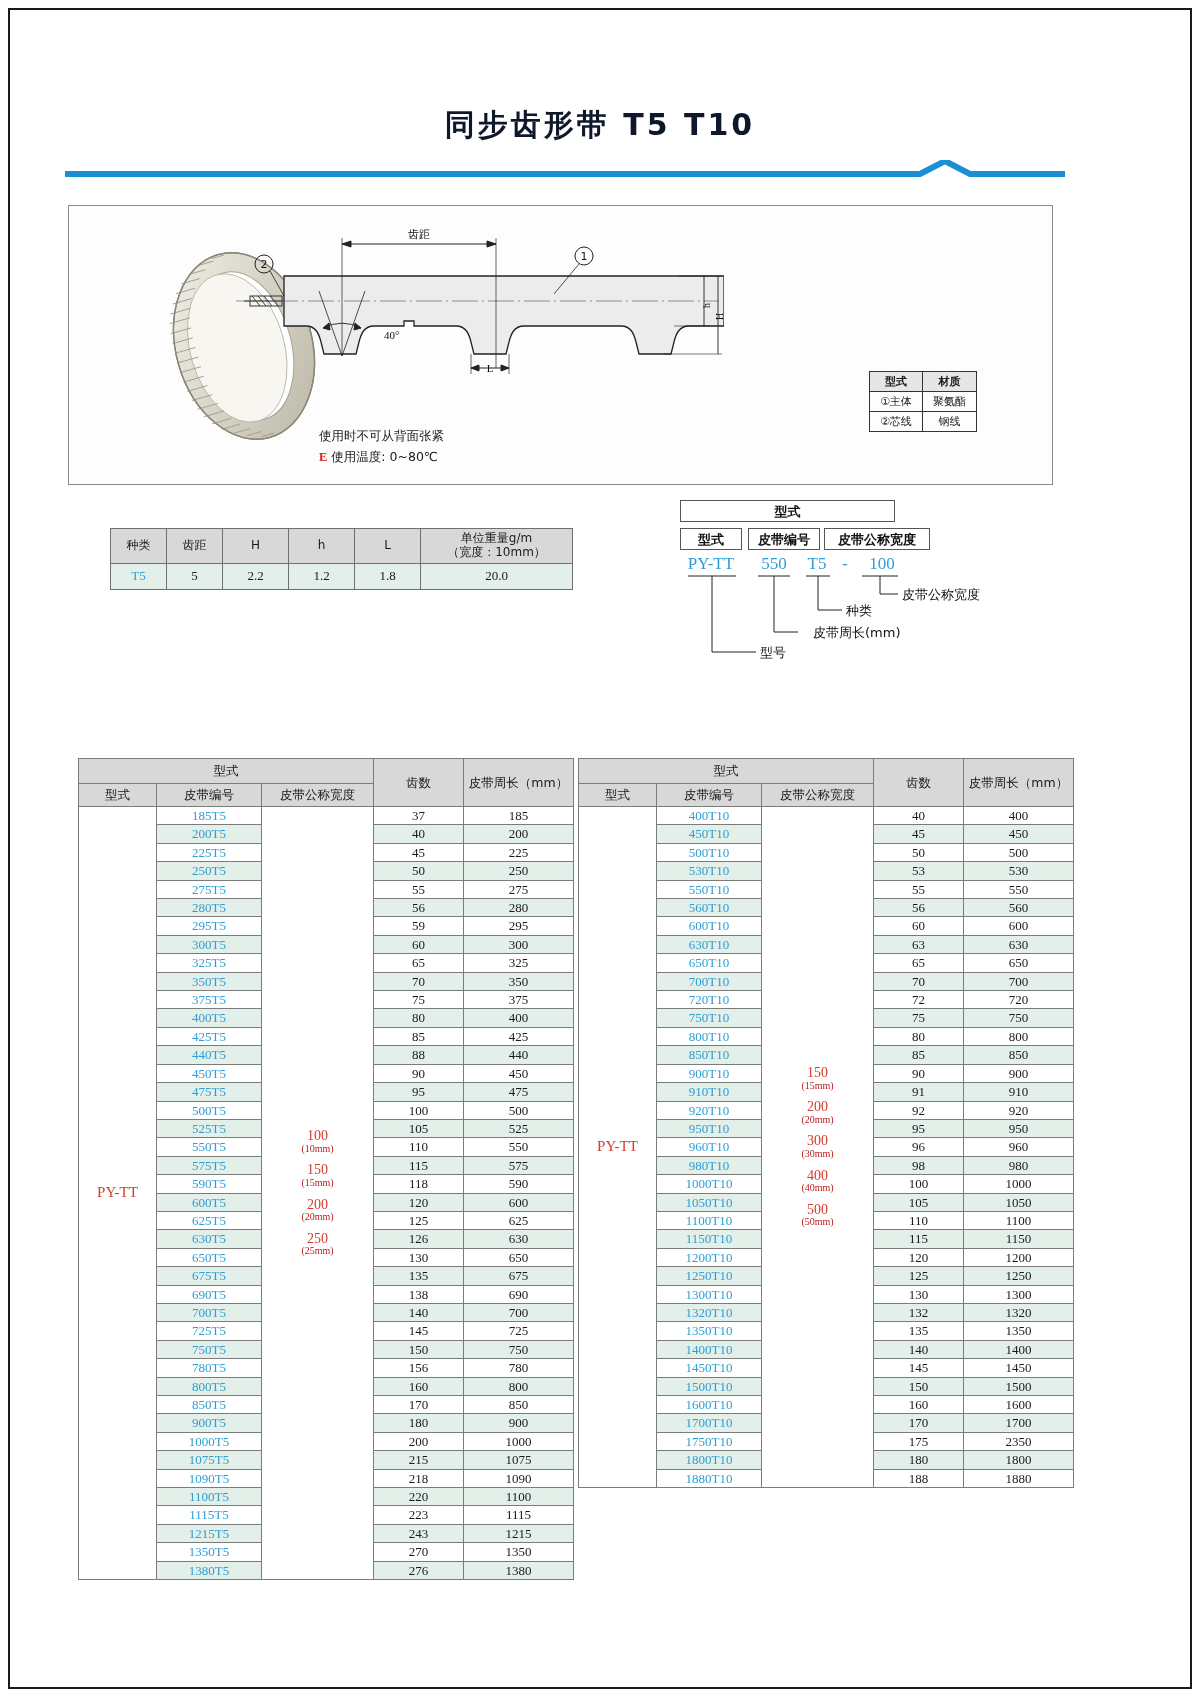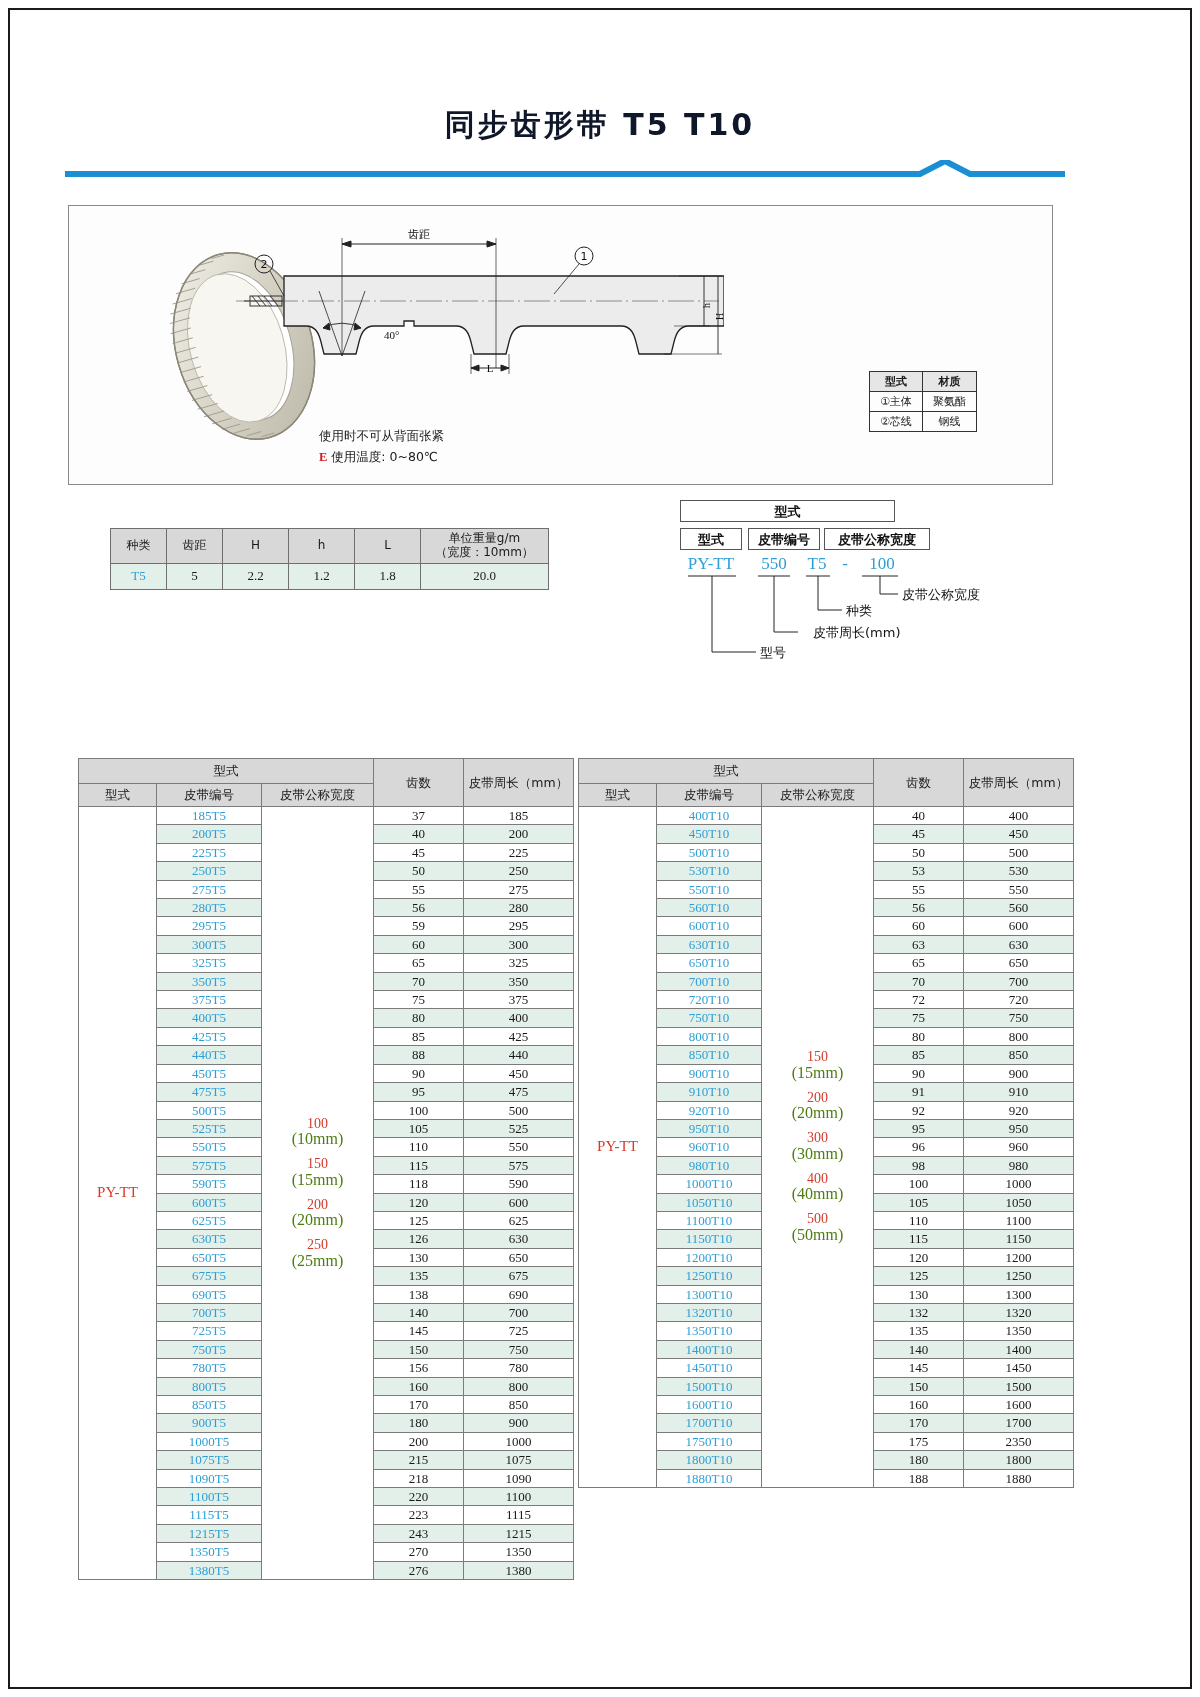--- a/index.html
+++ b/index.html
@@ -59,21 +59,21 @@
   .spec-table td {
     border:1px solid #6f6f6f; text-align:center; height:26px;
   }
   .spec-table thead td {
     background:#d8d8d8; font-family:"DejaVu Sans", sans-serif; font-size:12px;
     font-weight:normal; line-height:1.15; padding:3px 0;
   }
   .spec-table tbody td { background:#e3efe9; }
   .spec-table tbody td.kind { color:#2e9ed4; }
   .spec-w1 { width:56px; } .spec-w2 { width:56px; } .spec-w3 { width:66px; }
-  .spec-w4 { width:66px; } .spec-w5 { width:66px; } .spec-w6 { width:128px; }
+  .spec-w4 { width:66px; } .spec-w5 { width:66px; } .spec-w6 { width:152px; }
 
   
   .code-dia { position:absolute; left:660px; top:490px; width:400px; height:175px;
               font-family:"DejaVu Sans", sans-serif; }
   .code-box {
     position:absolute; border:1px solid #555; background:#fff;
     text-align:center; font-size:13px; font-weight:bold; color:#111;
     height:22px; line-height:21px;
   }
   .code-seg {
@@ -101,21 +101,21 @@
     background:#d8d8d8; font-family:"DejaVu Sans", sans-serif;
     font-size:12.5px; height:22px; line-height:22px;
   }
   .prod thead td.h2 { height:24px; line-height:24px; }
   .prod td.code { color:#2e9ed4; }
   .prod tr.alt td { background:#e3efe9; }
   .prod td.typ { color:#d53a2a; font-size:15px; font-family:"Liberation Serif",serif; }
   .prod td.widthcell { background:#fff !important; vertical-align:middle; }
   .width-stack { line-height:1.05; }
   .width-stack .wnum { color:#d53a2a; font-size:14px; }
-  .width-stack .wmm  { color:#4d7c0f; font-size:16px; }
+  .width-stack .wmm  { color:#b91c1c; font-size:10px; }
   .width-stack .gap  { display:block; height:9px; }
 
   .c-typ   { width:78px; }
   .c-code  { width:105px; }
   .c-width { width:112px; }
   .c-teeth { width:90px; }
   .c-len   { width:110px; }
 </style>
 </head>
 <body>

